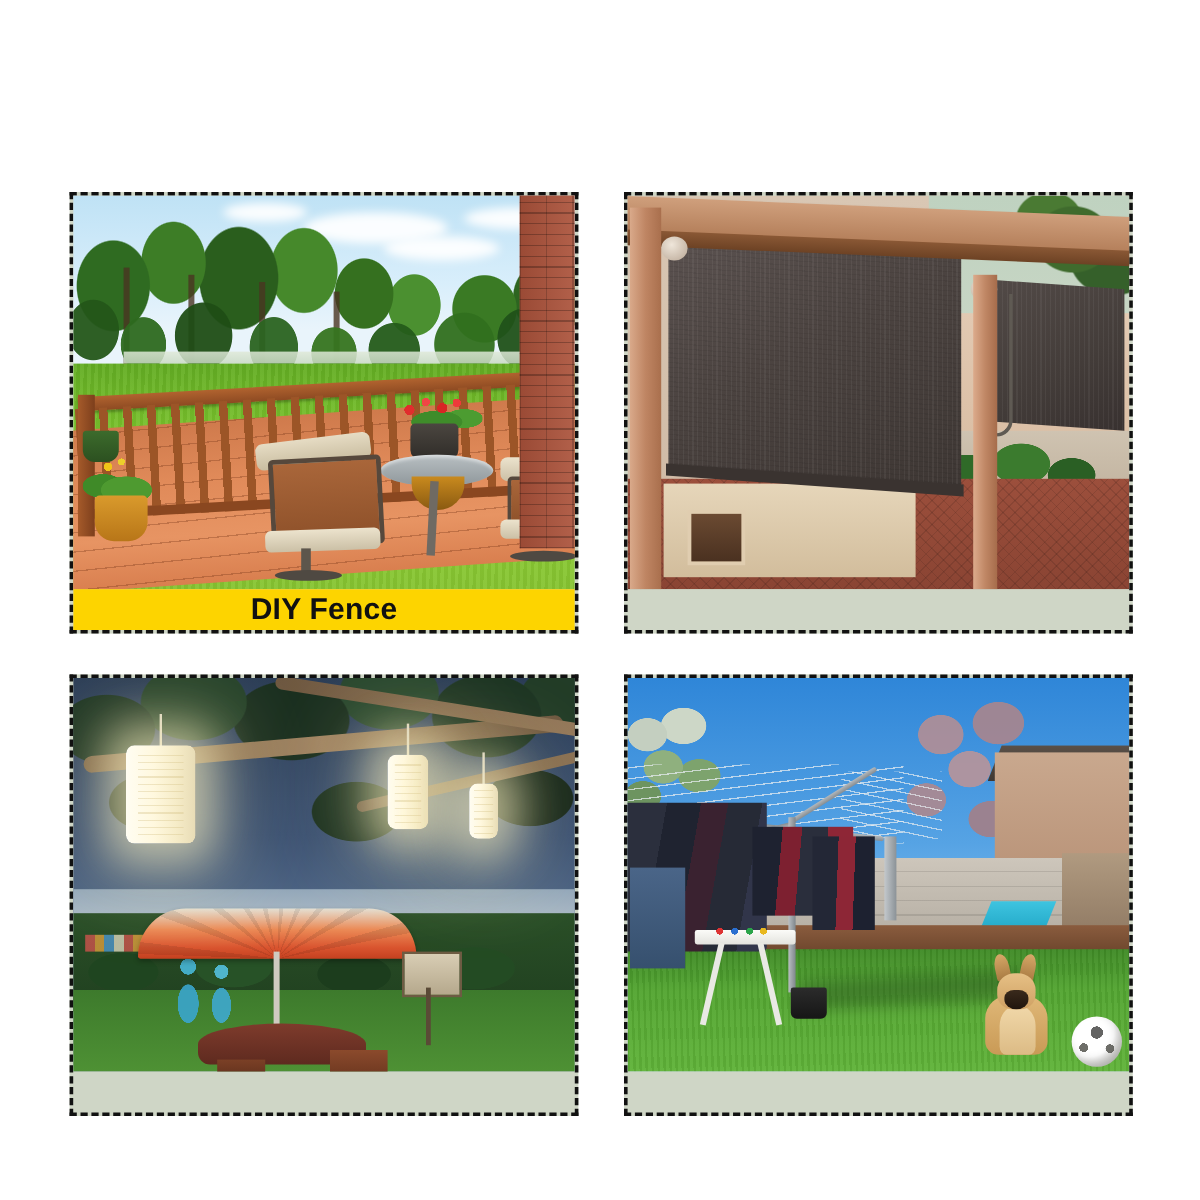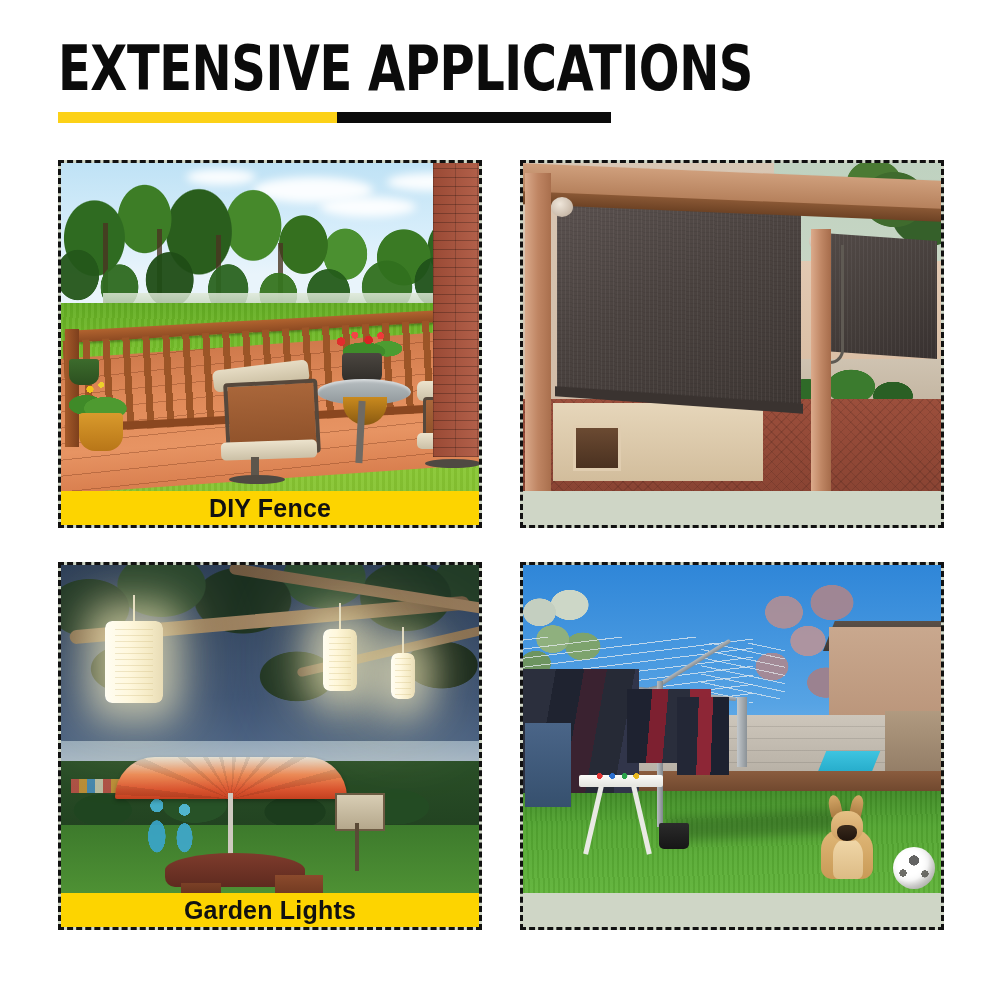--- a/index.html
+++ b/index.html
@@ -665,27 +665,20 @@
       radial-gradient(circle 5px at 24% 62%, #55554f 0 72%, transparent 74%),
       radial-gradient(circle 5px at 76% 64%, #55554f 0 72%, transparent 74%);
     opacity:.85;
   }
 </style>
 </head>
 <body>
 
 <div class="page">
 
-  <div class="header">
-    <h1 class="page-title">EXTENSIVE APPLICATIONS</h1>
-    <div class="title-rule">
-      <div class="seg-yellow"></div>
-      <div class="seg-black"></div>
-    </div>
-  </div>
 
   <div class="grid">
 
     <div class="panel">
       <div class="photo">
         <div class="s-deck">
           <div class="sky-cloud" style="left:46%; top:14px; width:120px; height:26px;"></div>
           <div class="sky-cloud" style="left:62%; top:34px; width:96px; height:20px;"></div>
           <div class="sky-cloud" style="left:78%; top:10px; width:86px; height:18px;"></div>
           <div class="sky-cloud" style="left:30%; top:6px; width:70px; height:16px;"></div>
@@ -781,23 +774,20 @@
           <div class="lamp lamp2">
             <div class="cord"></div>
             <div class="body"></div>
           </div>
           <div class="lamp lamp3">
             <div class="cord"></div>
             <div class="body"></div>
           </div>
         </div>
       </div>
-      <div class="caption">
-        <span class="caption-text">Garden Lights</span>
-      </div>
     </div>
 
     <div class="panel">
       <div class="photo">
         <div class="s-yard">
           <div class="tree-left"></div>
           <div class="tree-blossom"></div>
           <div class="tree-trunk"></div>
           <div class="roof"></div>
           <div class="house"></div>

